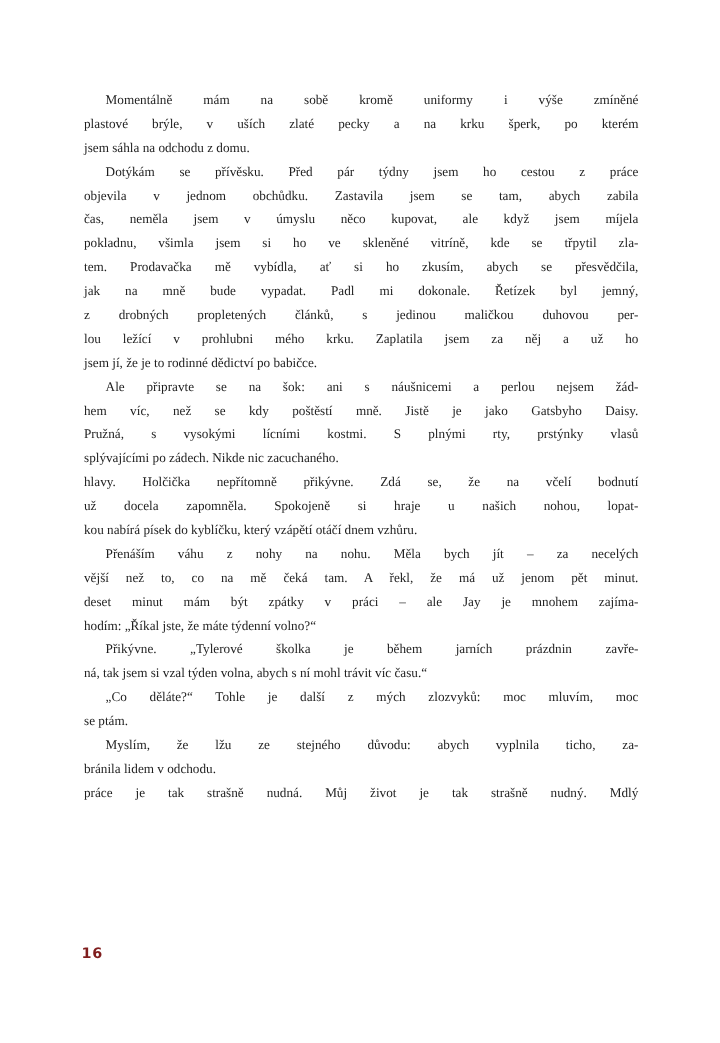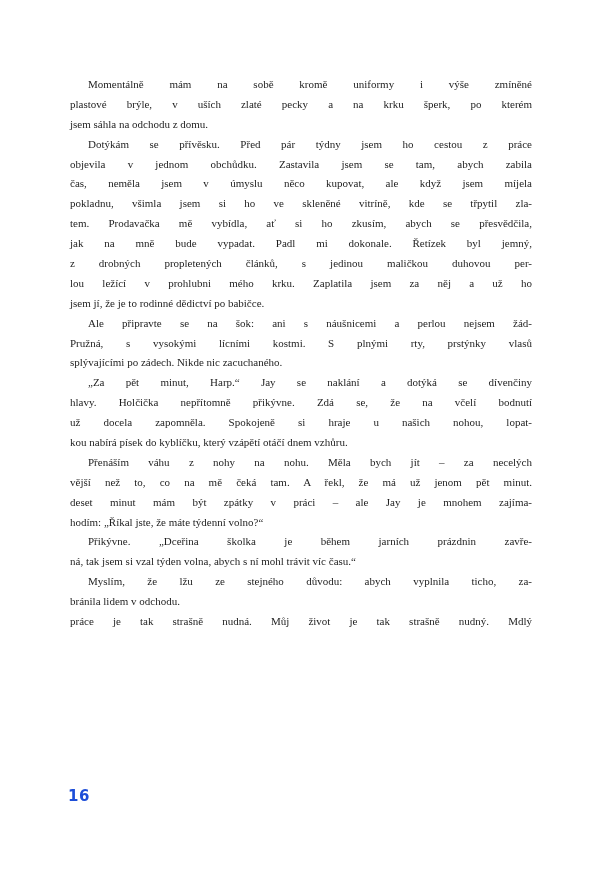--- a/index.html
+++ b/index.html
@@ -26,23 +26,23 @@
     text-align: justify;
     text-align-last: justify;
   }
   .line.indent { text-indent: 18px; }
   .line.last { text-align-last: left; font-family: Liberation Serif, serif; }
   .page-number {
     position: absolute;
     left: 68px;
     top: 787px;
     font-family: "DejaVu Sans", sans-serif;
-    font-size: 15px;
+    font-size: 12px;
     font-weight: 600;
-    color: #1d4ed8;
+    color: #7f1d1d;
     letter-spacing: 0.5px;
   }
 </style>
 </head>
 <body>
 
 <div class="page-text">
     <div class="paragraph">
       <div class="line indent">Momentálně mám na sobě kromě uniformy i výše zmíněné</div>
       <div class="line">plastové brýle, v uších zlaté pecky a na krku šperk, po kterém</div>
@@ -54,38 +54,42 @@
       <div class="line">čas, neměla jsem v úmyslu něco kupovat, ale když jsem míjela</div>
       <div class="line">pokladnu, všimla jsem si ho ve skleněné vitríně, kde se třpytil zla-</div>
       <div class="line">tem. Prodavačka mě vybídla, ať si ho zkusím, abych se přesvědčila,</div>
       <div class="line">jak na mně bude vypadat. Padl mi dokonale. Řetízek byl jemný,</div>
       <div class="line">z drobných propletených článků, s jedinou maličkou duhovou per-</div>
       <div class="line">lou ležící v prohlubni mého krku. Zaplatila jsem za něj a už ho</div>
       <div class="line last">jsem jí, že je to rodinné dědictví po babičce.</div>
     </div>
     <div class="paragraph">
       <div class="line indent">Ale připravte se na šok: ani s náušnicemi a perlou nejsem žád-</div>
+      <div class="line">hem víc, než se kdy poštěstí mně. Jistě je jako Gatsbyho Daisy.</div>
       <div class="line">Pružná, s vysokými lícními kostmi. S plnými rty, prstýnky vlasů</div>
       <div class="line last">splývajícími po zádech. Nikde nic zacuchaného.</div>
     </div>
     <div class="paragraph">
-      <div class="line indent">„Za pět minut, Harp.“ Jay se naklání a dotýká se dívenčiny</div>
       <div class="line">hlavy. Holčička nepřítomně přikývne. Zdá se, že na včelí bodnutí</div>
       <div class="line">už docela zapomněla. Spokojeně si hraje u našich nohou, lopat-</div>
       <div class="line last">kou nabírá písek do kyblíčku, který vzápětí otáčí dnem vzhůru.</div>
     </div>
     <div class="paragraph">
       <div class="line indent">Přenáším váhu z nohy na nohu. Měla bych jít – za necelých</div>
       <div class="line">vější než to, co na mě čeká tam. A řekl, že má už jenom pět minut.</div>
       <div class="line">deset minut mám být zpátky v práci – ale Jay je mnohem zajíma-</div>
       <div class="line last">hodím: „Říkal jste, že máte týdenní volno?“</div>
     </div>
     <div class="paragraph">
-      <div class="line indent">Přikývne. „Dceřina školka je během jarních prázdnin zavře-</div>
+      <div class="line indent">Přikývne. „Tylerové školka je během jarních prázdnin zavře-</div>
       <div class="line last">ná, tak jsem si vzal týden volna, abych s ní mohl trávit víc času.“</div>
+    </div>
+    <div class="paragraph">
+      <div class="line indent">„Co děláte?“ Tohle je další z mých zlozvyků: moc mluvím, moc</div>
+      <div class="line last">se ptám.</div>
     </div>
     <div class="paragraph">
       <div class="line indent">Myslím, že lžu ze stejného důvodu: abych vyplnila ticho, za-</div>
       <div class="line last">bránila lidem v odchodu.</div>
     </div>
     <div class="paragraph">
       <div class="line">práce je tak strašně nudná. Můj život je tak strašně nudný. Mdlý</div>
     </div>
   </div>
 

